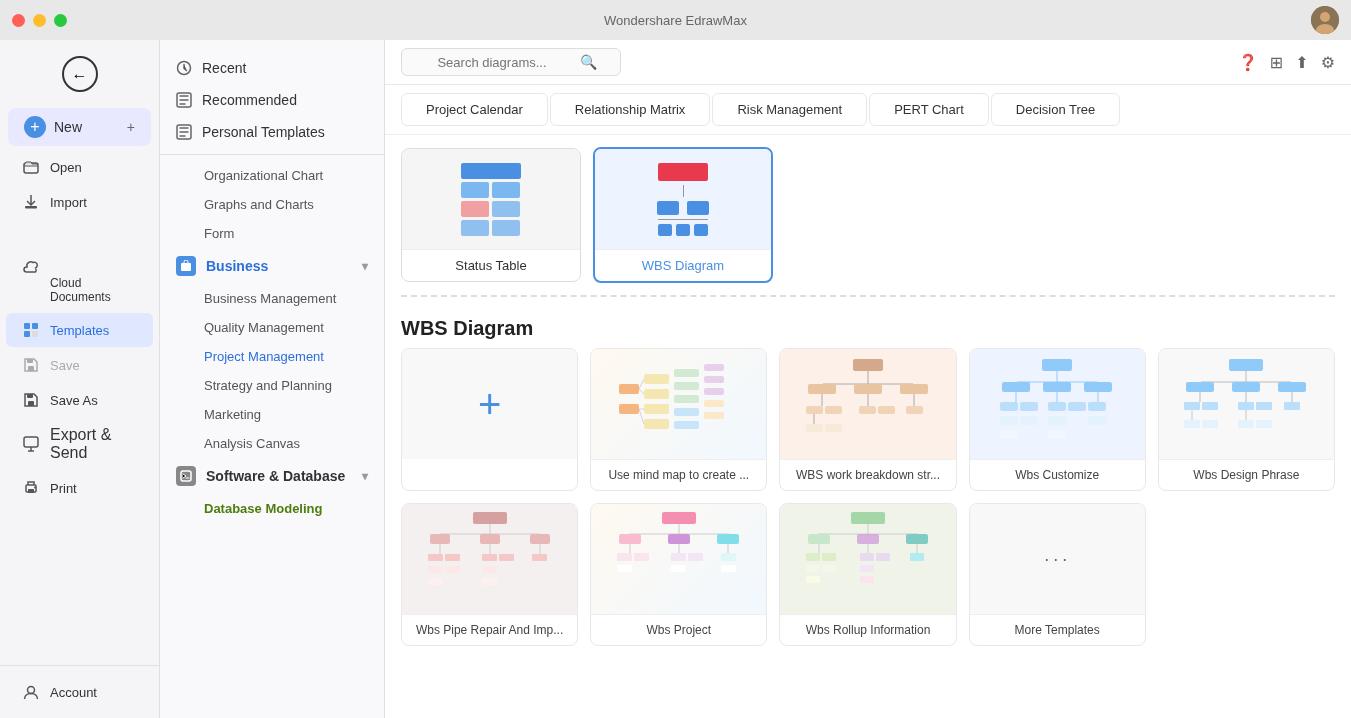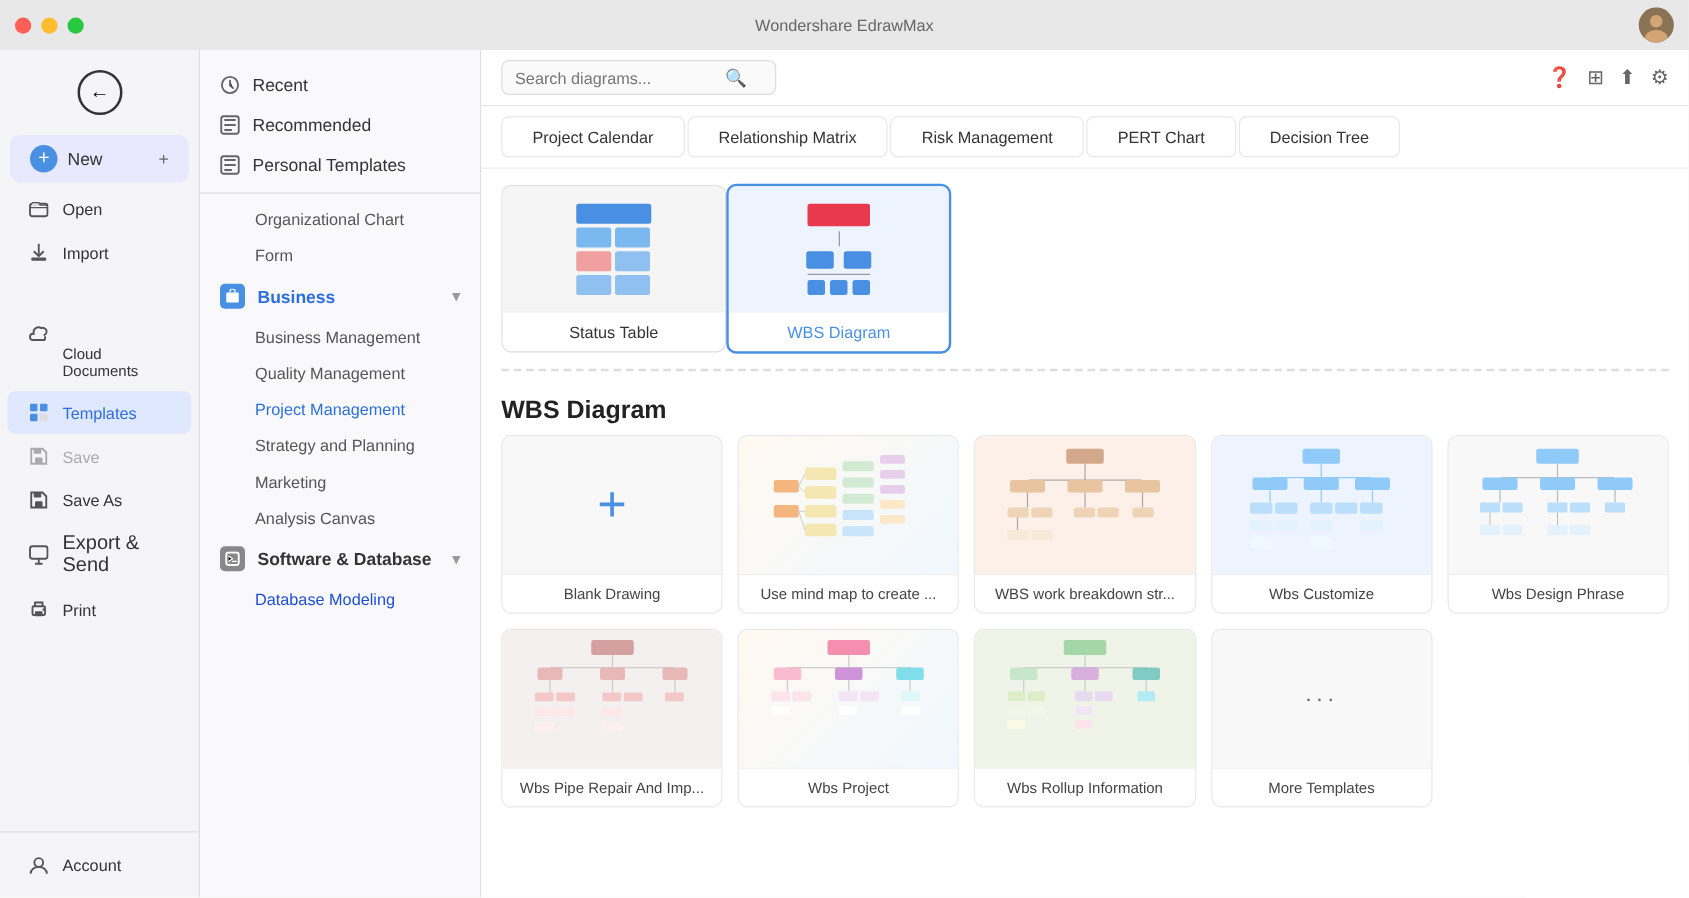--- a/index.html
+++ b/index.html
@@ -43,34 +43,34 @@
     .nav-section-header .nav-icon { width: 20px; height: 20px; background: #4a90e2; border-radius: 4px; display: flex; align-items: center; justify-content: center; color: white; font-size: 11px; flex-shrink: 0; }
     .nav-section-header .chevron { margin-left: auto; color: #999; font-size: 12px; }
     .nav-sub-item { padding: 7px 16px 7px 44px; cursor: pointer; font-size: 13px; color: #555; }
     .nav-sub-item.active { color: #2c6fdb; font-weight: 500; }
     .nav-main-item { display: flex; align-items: center; gap: 10px; padding: 8px 16px; cursor: pointer; font-size: 14px; color: #333; }
 
     
     .main-content { flex: 1; background: white; display: flex; flex-direction: column; height: 100%; overflow: hidden; }
     .main-toolbar { display: flex; align-items: center; padding: 8px 16px; border-bottom: 1px solid #e8e8e8; gap: 12px; }
     .search-box { display: flex; align-items: center; border: 1px solid #ddd; border-radius: 6px; padding: 5px 10px; gap: 8px; flex: 0 0 220px; background: #fafafa; }
-    .search-box input { border: none; background: none; outline: none; font-size: 13px; color: #333; width: 160px; }
+    .search-box input { border: none; background: none; outline: none; font-size: 13px; color: #333; width: 160px; text-align: center; }
     .search-icon { color: #999; font-size: 14px; }
     .toolbar-right { margin-left: auto; display: flex; gap: 12px; align-items: center; color: #666; }
     .toolbar-icon { cursor: pointer; font-size: 16px; color: #666; }
 
     
     .templates-row { display: flex; gap: 2px; padding: 8px 16px; border-bottom: 1px solid #eee; overflow-x: auto; }
     .template-card-small { flex-shrink: 0; padding: 8px 24px; border: 1px solid #e8e8e8; border-radius: 6px; cursor: pointer; font-size: 13px; color: #333; background: white; text-align: center; }
 
     
     .main-scroll { flex: 1; overflow-y: auto; padding: 0 16px 16px; }
 
     
-    .section-type-row { display: flex; align-items: center; gap: 0; padding: 12px 0 4px; overflow-x: auto; }
+    .section-type-row { display: flex; align-items: center; gap: 12px; padding: 12px 0 4px; overflow-x: auto; }
     .type-card { flex-shrink: 0; width: 180px; border: 1px solid #ddd; border-radius: 8px; overflow: hidden; cursor: pointer; background: white; }
     .type-card.selected { border: 2px solid #4a90e2; }
     .type-card-image { height: 100px; background: #f5f5f5; display: flex; align-items: center; justify-content: center; }
     .type-card-label { padding: 8px; text-align: center; font-size: 13px; color: #333; border-top: 1px solid #eee; }
     .type-card.selected .type-card-label { color: #4a90e2; font-weight: 500; }
 
     
     .section-divider { border: none; border-top: 2px dashed #ddd; margin: 8px 0; }
     .section-title { font-size: 20px; font-weight: 600; color: #222; padding: 12px 0 8px; }
 
@@ -266,20 +266,23 @@
         </svg>
       <span>Personal Templates</span>
     </div>
 
     <div class="sidebar-divider"></div>
 
     <div class="nav-sub-item">
       <span>Organizational Chart</span>
     </div>
     <div class="nav-sub-item">
+      <span>Graphs and Charts</span>
+    </div>
+    <div class="nav-sub-item">
       <span>Form</span>
     </div>
 
     <div class="nav-section-header active">
       <div class="nav-icon">
         <svg width="12" height="12" viewBox="0 0 12 12">
             <rect x="1" y="3" width="10" height="8" rx="1" fill="white"></rect>
             <path d="M4 3V2a2 2 0 014 0v1" fill="none" stroke="white" stroke-width="1"></path>
           </svg>
       </div>
@@ -308,21 +311,21 @@
     <div class="nav-section-header">
       <div class="nav-icon" style="background:#888;">
         <svg width="12" height="12" viewBox="0 0 12 12">
             <rect x="1" y="1" width="10" height="10" rx="2" fill="none" stroke="white" stroke-width="1.5"></rect>
             <path d="M3 4l3 2-3 2M6 8h3" stroke="white" stroke-width="1" stroke-linecap="round"></path>
           </svg>
       </div>
       <span>Software &amp; Database</span>
       <span class="chevron">▾</span>
     </div>
-    <div class="nav-sub-item" style="color:#1d4ed8;">
+    <div class="nav-sub-item" style="color:#4d7c0f;font-weight:bold;">
       <span>Database Modeling</span>
     </div>
   </div>
 
   <div class="main-content">
 
     <div class="main-toolbar">
       <div class="search-box">
         <input type="text" placeholder="Search diagrams..." style="">
         <span class="search-icon">🔍</span>
@@ -408,21 +411,20 @@
       <hr class="section-divider">
 
       <h2 class="section-title">WBS Diagram</h2>
 
       <div class="template-grid">
 
         <div class="template-item">
           <div class="template-image">
             <span class="blank-plus">+</span>
           </div>
-          <div class="template-name">Blank Drawing</div>
         </div>
 
         <div class="template-item">
           <div class="template-image tmpl-colorful">
             <svg width="130" height="100" viewBox="0 0 130 100">
               <rect x="5" y="30" width="20" height="10" rx="2" fill="#f4a460" opacity="0.8"></rect>
               <rect x="5" y="50" width="20" height="10" rx="2" fill="#f4a460" opacity="0.8"></rect>
               <rect x="30" y="20" width="25" height="10" rx="2" fill="#f4e2a0" opacity="0.8"></rect>
               <rect x="30" y="35" width="25" height="10" rx="2" fill="#f4e2a0" opacity="0.8"></rect>
               <rect x="30" y="50" width="25" height="10" rx="2" fill="#f4e2a0" opacity="0.8"></rect>

